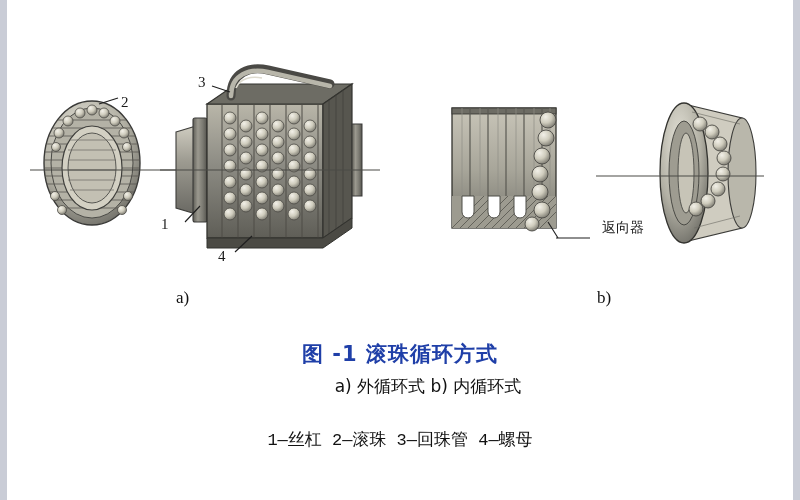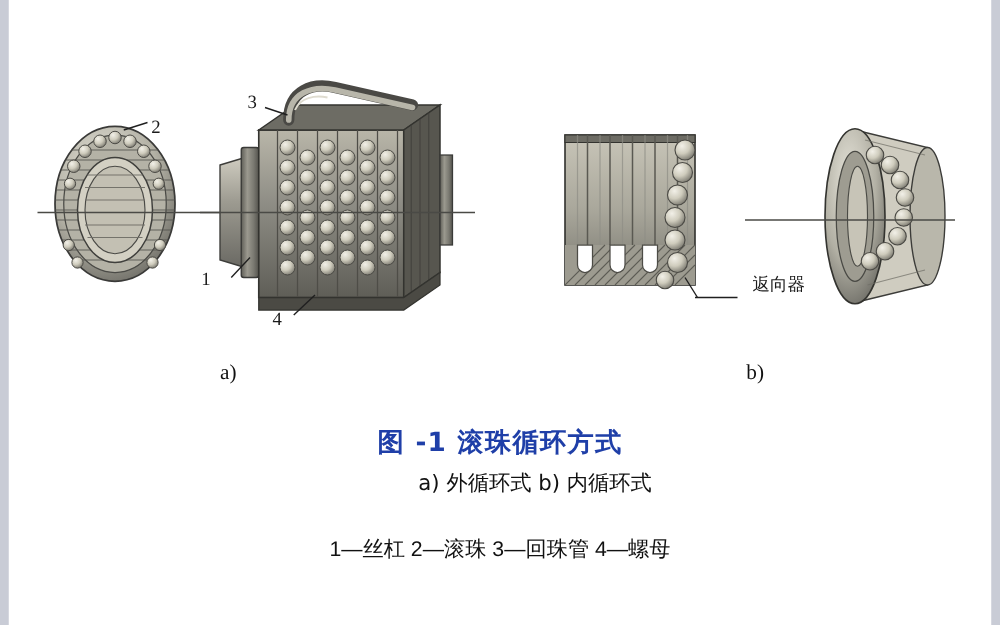--- a/index.html
+++ b/index.html
@@ -69,21 +69,21 @@
     font-size: 17px;
     color: #111111;
     margin-left: 28px;
   }
   .caption-legend {
     position: absolute;
     left: 0;
     top: 428px;
     width: 800px;
     text-align: center;
-    font-family: Liberation Sans, sans-serif;
+    font-family: Liberation Mono, monospace;
     font-size: 17px;
     color: #111111;
   }
   .part-letter {
     position: absolute;
     font-family: "Liberation Serif", serif;
     font-size: 17px;
     color: #111111;
   }
   .left-band {

